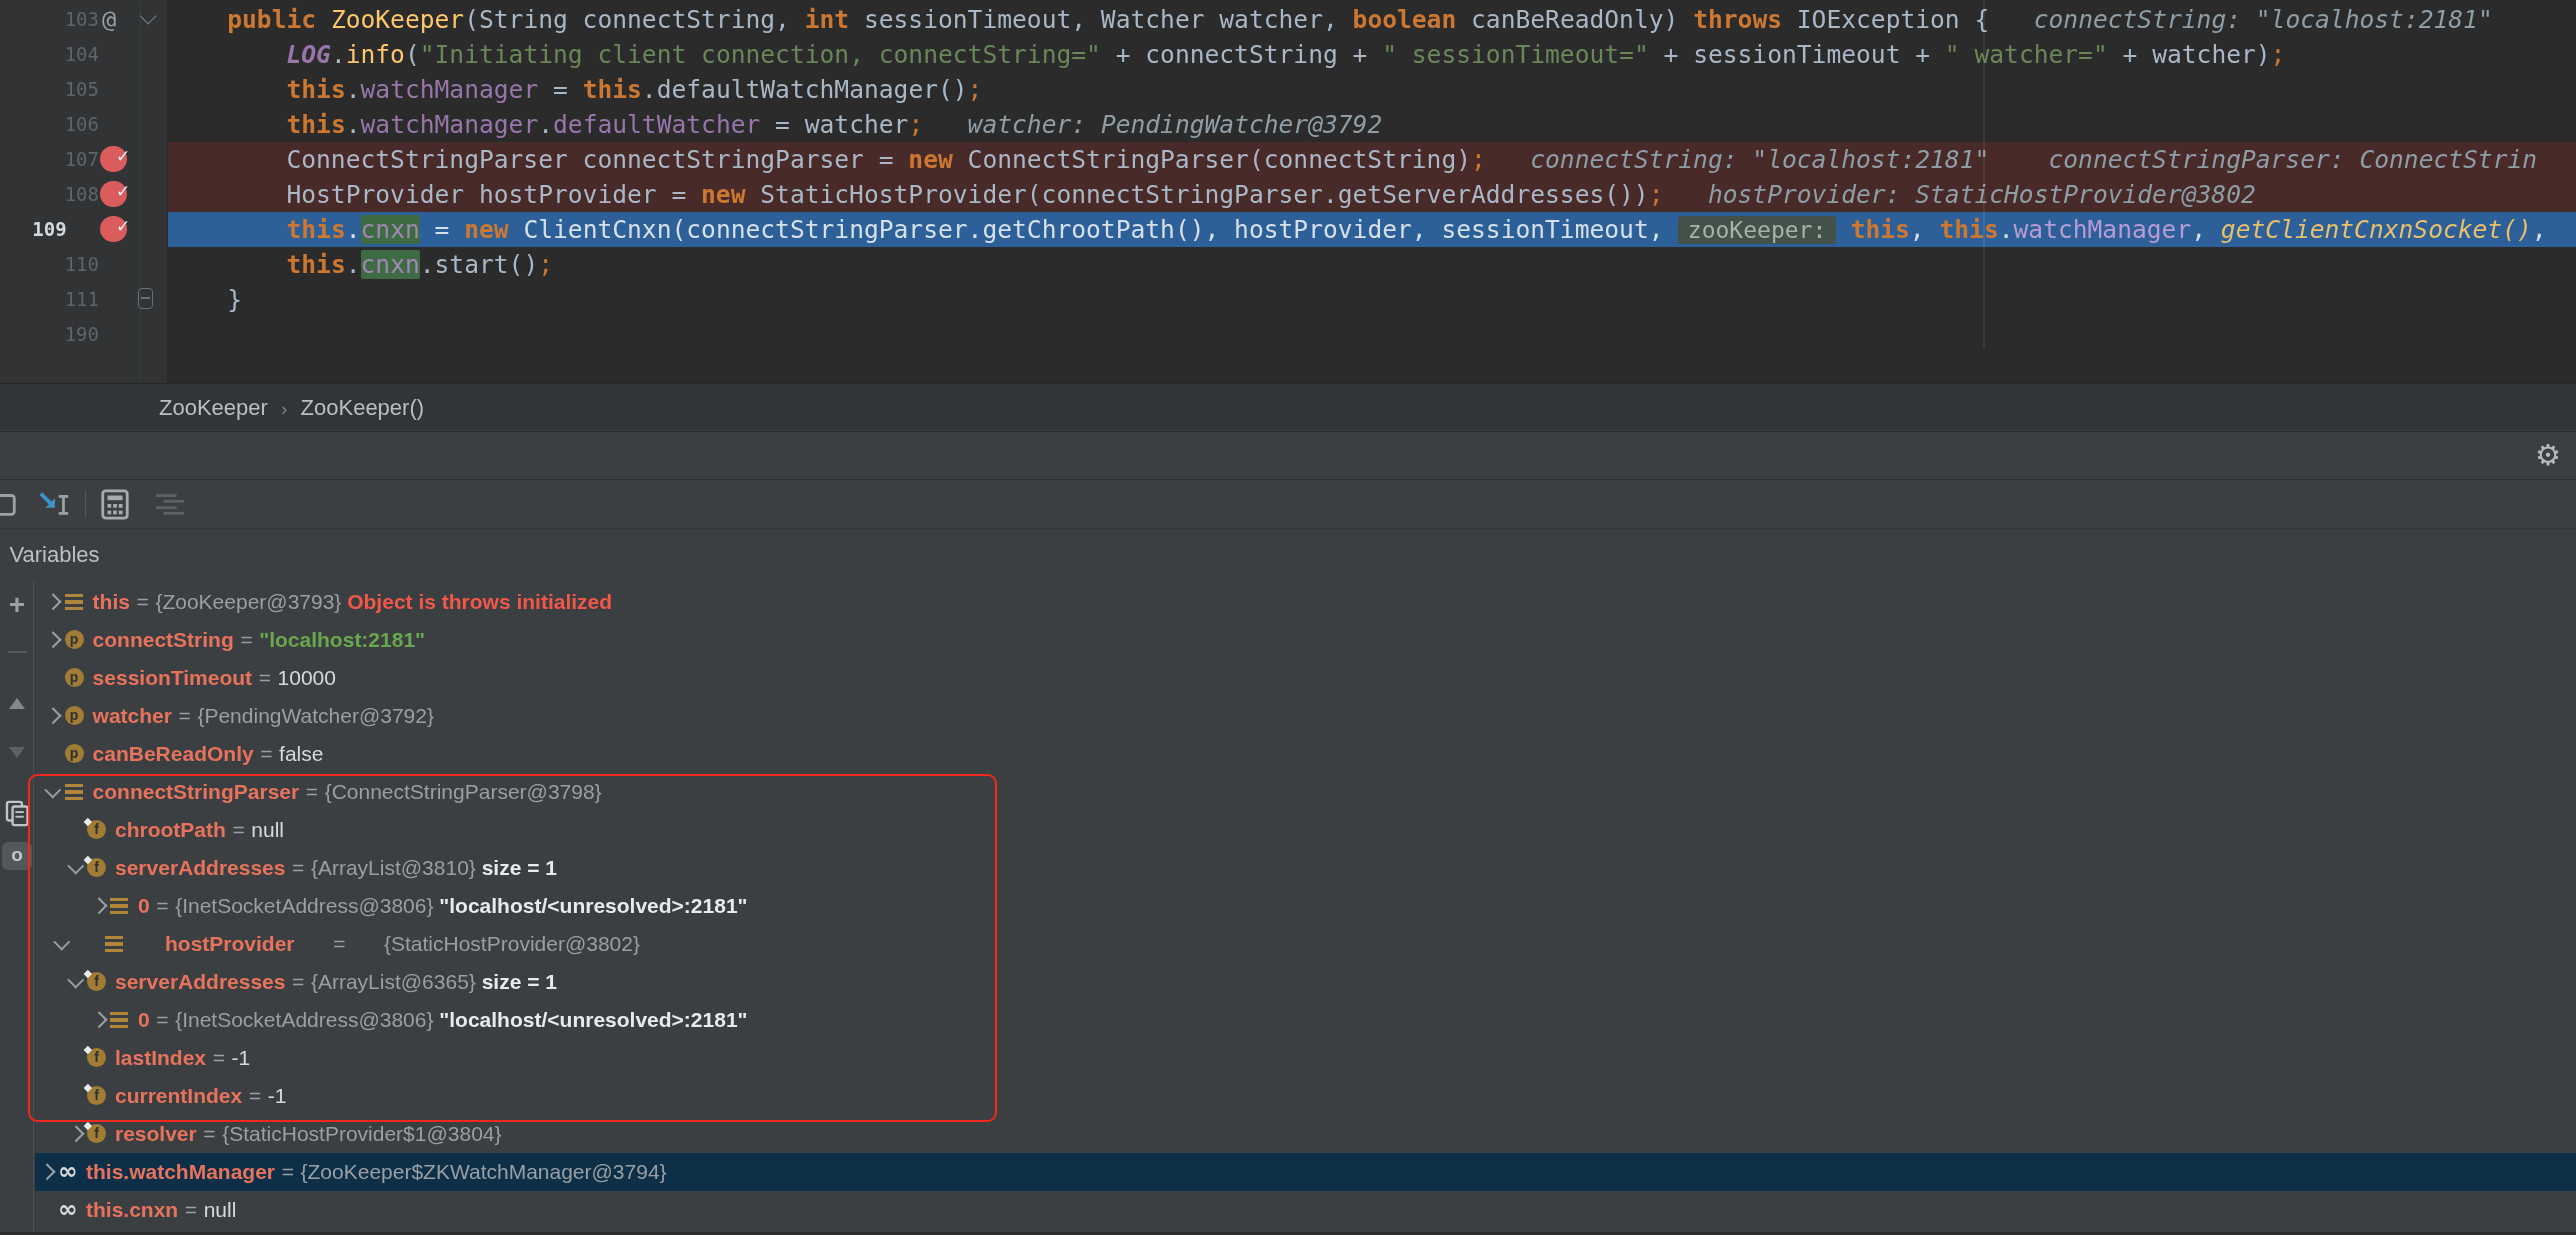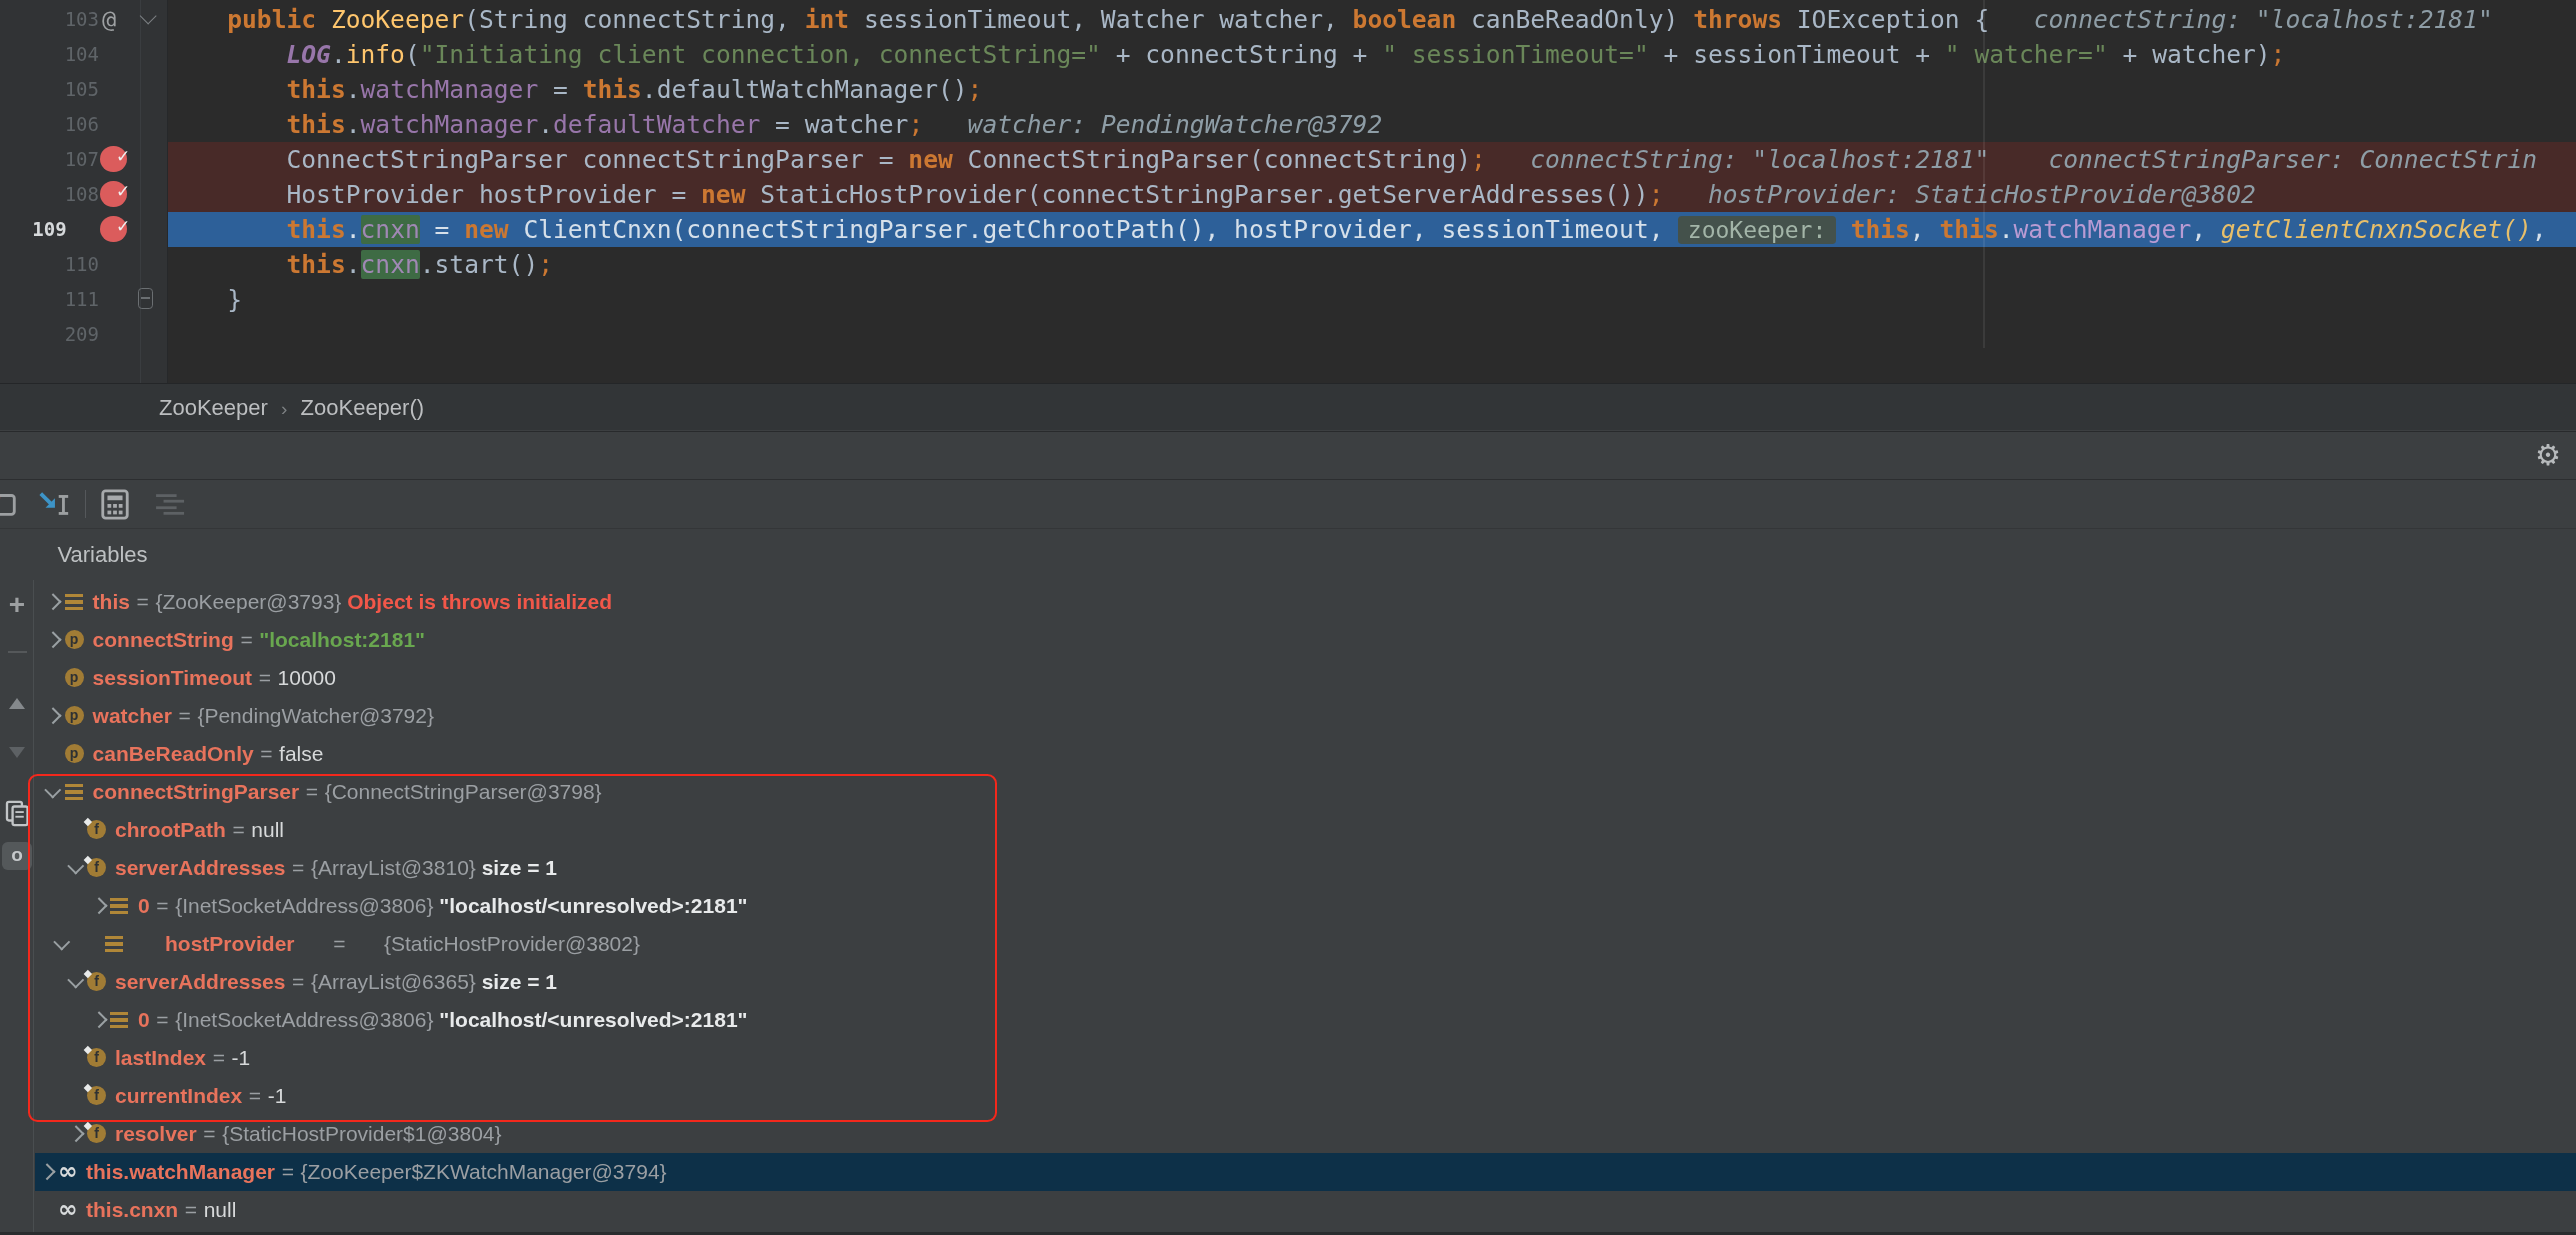--- a/index.html
+++ b/index.html
@@ -44,21 +44,21 @@
   .crumb{color:#bcbec0;}
   .crumb-sep{color:#7d8183;margin:0 13.2px;font-size:19px;}
 
   
   .debug{position:absolute;top:431px;left:0;width:100%;height:804px;background:#3c3f41;border-top:0.9px solid #282a2c;box-sizing:border-box;}
   .debug-header{position:absolute;top:0;left:0;width:100%;height:48px;border-bottom:0.9px solid #2c2e30;box-sizing:border-box;}
   .gear{position:absolute;right:15px;top:5.7px;font-size:29px;color:#b7babc;cursor:default;font-family:"DejaVu Sans",sans-serif;}
   .debug-toolbar{position:absolute;top:48px;left:0;width:100%;height:49px;border-bottom:0.9px solid #343638;display:flex;align-items:center;box-sizing:border-box;}
   .tb-sep{width:0.9px;height:28px;background:#55585b;margin:0 13.2px;}
   .tb-ic{display:inline-flex;align-items:center;justify-content:center;}
-  .vars-label{position:absolute;top:97px;left:0;height:51px;line-height:51px;padding-left:9.5px;font-size:22px;color:#bdc0c2;margin-left:48px;}
+  .vars-label{position:absolute;top:97px;left:0;height:51px;line-height:51px;padding-left:9.5px;font-size:22px;color:#bdc0c2;}
   .vars-area{position:absolute;top:148px;left:0;right:0;bottom:0;overflow:hidden;}
   .left-strip{position:absolute;left:0;top:0;width:34px;height:100%;border-right:0.9px solid #4a4e50;box-sizing:border-box;}
   .strip-ic{position:absolute;left:0;width:34px;display:flex;justify-content:center;align-items:center;}
   .plus-glyph{color:#9da0a2;font-size:28px;font-weight:bold;line-height:1;}
   .strip-sep{width:19px;height:1.9px;background:#55585a;}
   .tri-up{width:0;height:0;border-left:8.5px solid transparent;border-right:8.5px solid transparent;border-bottom:11.3px solid #85898c;}
   .tri-down{width:0;height:0;border-left:8.5px solid transparent;border-right:8.5px solid transparent;border-top:11.3px solid #5d6164;}
   .o-box{width:30px;height:28px;background:#54585a;border-radius:5.7px;color:#c5c8ca;font-size:19px;font-weight:bold;text-align:center;line-height:26.5px;}
 
   #var-rows{position:absolute;left:35px;top:2.8px;right:0;}
@@ -96,21 +96,21 @@
     <div id="code-lines">
         <div class="code-line"><div class="line-bg"></div><span class="lnum">103</span><span class="gic at">@</span><span class="gic fold-open"></span><span class="ctext"><span class="tk-pln">    </span><span class="tk-kw">public </span><span class="tk-fn">ZooKeeper</span><span class="tk-pln">(String connectString, </span><span class="tk-kw">int</span><span class="tk-pln"> sessionTimeout, Watcher watcher, </span><span class="tk-kw">boolean</span><span class="tk-pln"> canBeReadOnly) </span><span class="tk-kw">throws</span><span class="tk-pln"> IOException {</span><span class="tk-hint">   connectString: "localhost:2181"</span></span></div>
         <div class="code-line"><div class="line-bg"></div><span class="lnum">104</span><span class="ctext"><span class="tk-pln">        </span><span class="tk-fldi">LOG</span><span class="tk-pln">.</span><span class="tk-fn">info</span><span class="tk-pln">(</span><span class="tk-str">"Initiating client connection, connectString="</span><span class="tk-pln"> + connectString + </span><span class="tk-str">" sessionTimeout="</span><span class="tk-pln"> + sessionTimeout + </span><span class="tk-str">" watcher="</span><span class="tk-pln"> + watcher)</span><span class="tk-semi">;</span></span></div>
         <div class="code-line"><div class="line-bg"></div><span class="lnum">105</span><span class="ctext"><span class="tk-pln">        </span><span class="tk-kw">this</span><span class="tk-pln">.</span><span class="tk-fld">watchManager</span><span class="tk-pln"> = </span><span class="tk-kw">this</span><span class="tk-pln">.defaultWatchManager()</span><span class="tk-semi">;</span></span></div>
         <div class="code-line"><div class="line-bg"></div><span class="lnum">106</span><span class="ctext"><span class="tk-pln">        </span><span class="tk-kw">this</span><span class="tk-pln">.</span><span class="tk-fld">watchManager</span><span class="tk-pln">.</span><span class="tk-fld">defaultWatcher</span><span class="tk-pln"> = watcher</span><span class="tk-semi">;</span><span class="tk-hint">   watcher: PendingWatcher@3792</span></span></div>
         <div class="code-line bg-bp"><div class="line-bg"></div><span class="lnum">107</span><span class="gic bp"></span><span class="ctext"><span class="tk-pln">        ConnectStringParser connectStringParser = </span><span class="tk-kw">new</span><span class="tk-pln"> ConnectStringParser(connectString)</span><span class="tk-semi">;</span><span class="tk-hint">   connectString: "localhost:2181"    connectStringParser: ConnectStrin</span></span></div>
         <div class="code-line bg-bp"><div class="line-bg"></div><span class="lnum">108</span><span class="gic bp"></span><span class="ctext"><span class="tk-pln">        HostProvider hostProvider = </span><span class="tk-kw">new</span><span class="tk-pln"> StaticHostProvider(connectStringParser.getServerAddresses())</span><span class="tk-semi">;</span><span class="tk-hint">   hostProvider: StaticHostProvider@3802</span></span></div>
         <div class="code-line bg-exec"><div class="line-bg"></div><span class="lnum">109</span><span class="gic bp"></span><span class="ctext"><span class="tk-pln">        </span><span class="tk-kw">this</span><span class="tk-pln">.</span><span class="tk-hl">cnxn</span><span class="tk-pln"> = </span><span class="tk-kw">new</span><span class="tk-pln"> ClientCnxn(connectStringParser.getChrootPath(), hostProvider, sessionTimeout, </span><span class="tk-chip">zooKeeper:</span><span class="tk-pln"> </span><span class="tk-kw">this</span><span class="tk-pln">, </span><span class="tk-kw">this</span><span class="tk-pln">.</span><span class="tk-fld">watchManager</span><span class="tk-pln">, </span><span class="tk-sfn">getClientCnxnSocket()</span><span class="tk-pln">,</span></span></div>
         <div class="code-line"><div class="line-bg"></div><span class="lnum">110</span><span class="ctext"><span class="tk-pln">        </span><span class="tk-kw">this</span><span class="tk-pln">.</span><span class="tk-hl">cnxn</span><span class="tk-pln">.start()</span><span class="tk-semi">;</span></span></div>
         <div class="code-line"><div class="line-bg"></div><span class="lnum">111</span><span class="gic fold-close"></span><span class="ctext"><span class="tk-pln">    }</span></span></div>
-        <div class="code-line"><div class="line-bg"></div><span class="lnum">209</span><span class="ctext"></span></div>
+        <div class="code-line"><div class="line-bg"></div><span class="lnum">190</span><span class="ctext"></span></div>
       </div>
     <div class="margin-guide"></div>
   </section>
 
   <div class="breadcrumbs">
     <span class="crumb">ZooKeeper</span><span class="crumb-sep">›</span><span class="crumb">ZooKeeper()</span>
   </div>
 
   <section class="debug">
     <div class="debug-header">

